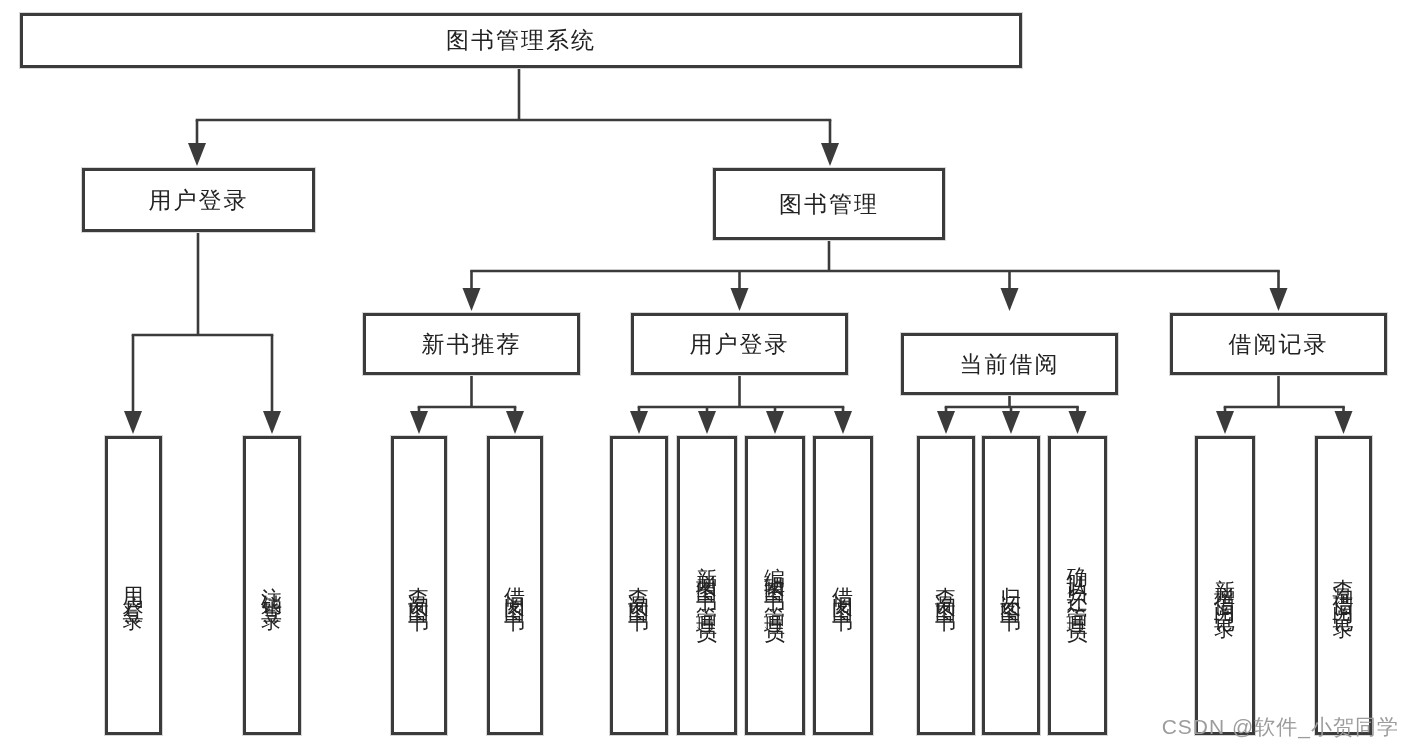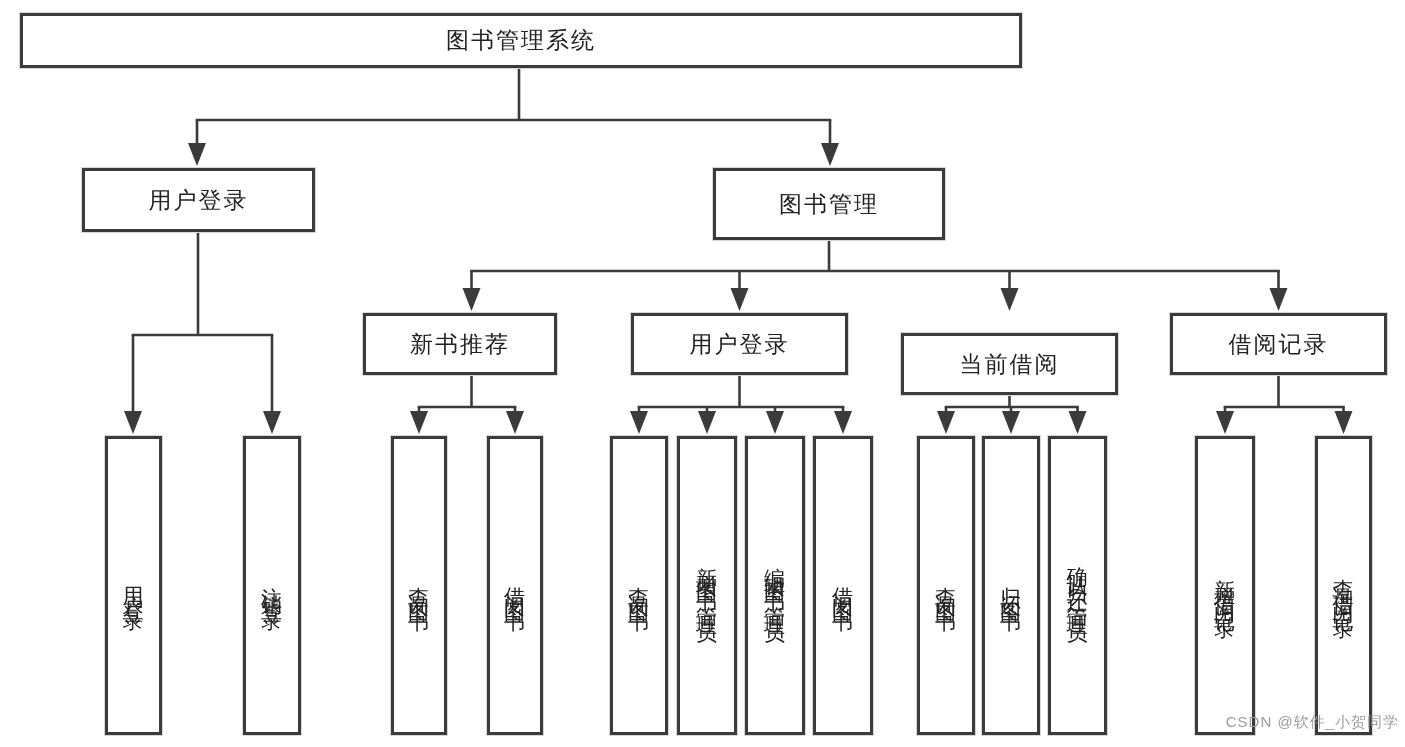--- a/index.html
+++ b/index.html
@@ -45,21 +45,21 @@
     writing-mode: vertical-rl;
     text-orientation: mixed;
     top: 436px;
     height: 299px;
     box-shadow: 0 0 0 1px #d8d8d8;
   }
   #watermark {
     position: absolute;
     right: 6px;
     top: 713px;
-    font-size: 15px;
+    font-size: 21px;
     color: #9c9c9c;
     letter-spacing: 1px;
     z-index: 10;
     white-space: nowrap;
     margin-left: 48px;
   }
 </style>
 </head>
 <body>
 
@@ -129,21 +129,21 @@
       <polygon points="1216,411 1234,411 1225,434"></polygon>
       <polygon points="1334.5,411 1352.5,411 1343.5,434"></polygon>
     </g>
   </svg>
 
   <div class="box" style="left:20px; top:13px; width:1002px; height:55px;">图书管理系统</div>
 
   <div class="box" style="left:82px; top:168px; width:233px; height:64px;">用户登录</div>
   <div class="box" style="left:713px; top:168px; width:232px; height:72px;">图书管理</div>
 
-  <div class="box" style="left:363px; top:313px; width:194px; height:62px;">新书推荐</div>
+  <div class="box" style="left:363px; top:313px; width:217px; height:62px;">新书推荐</div>
   <div class="box" style="left:631px; top:313px; width:217px; height:62px;">用户登录</div>
   <div class="box" style="left:901px; top:313px; width:217px; height:62px;margin-top:20px;">当前借阅</div>
   <div class="box" style="left:1170px; top:313px; width:217px; height:62px;">借阅记录</div>
 
   <div class="vbox" style="left:105px; width:57px;">用户登录</div>
   <div class="vbox" style="left:243px; width:58px;">注销登录</div>
 
   <div class="vbox" style="left:391px; width:56px;">查询图书</div>
   <div class="vbox" style="left:487px; width:56px;">借阅图书</div>
 

